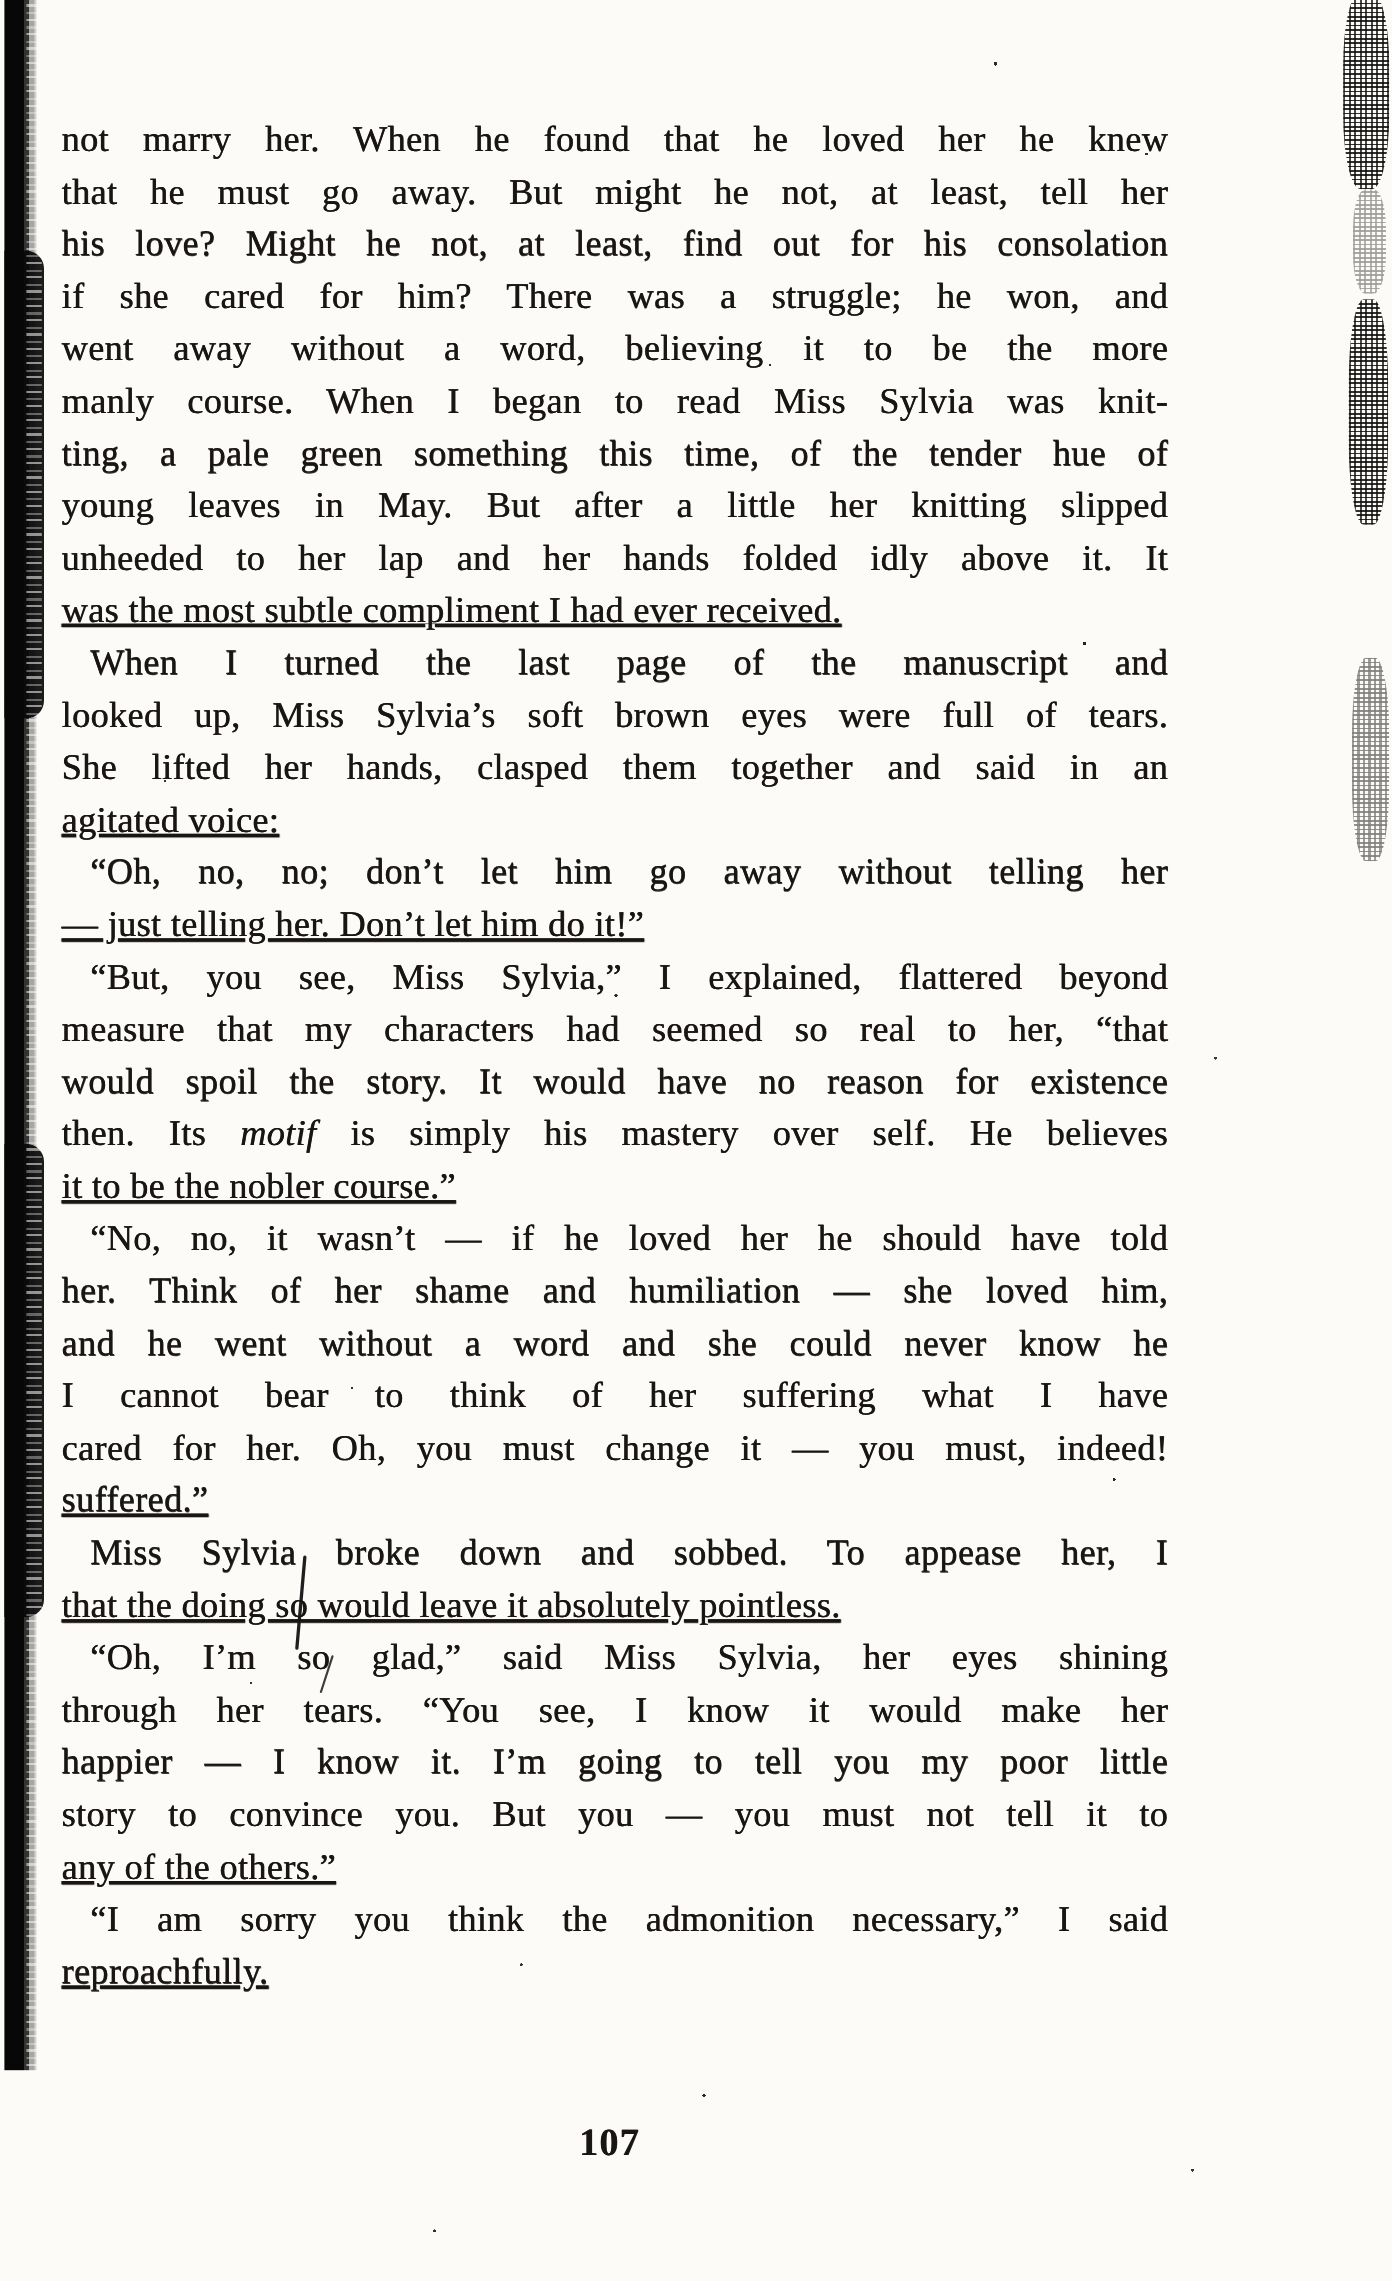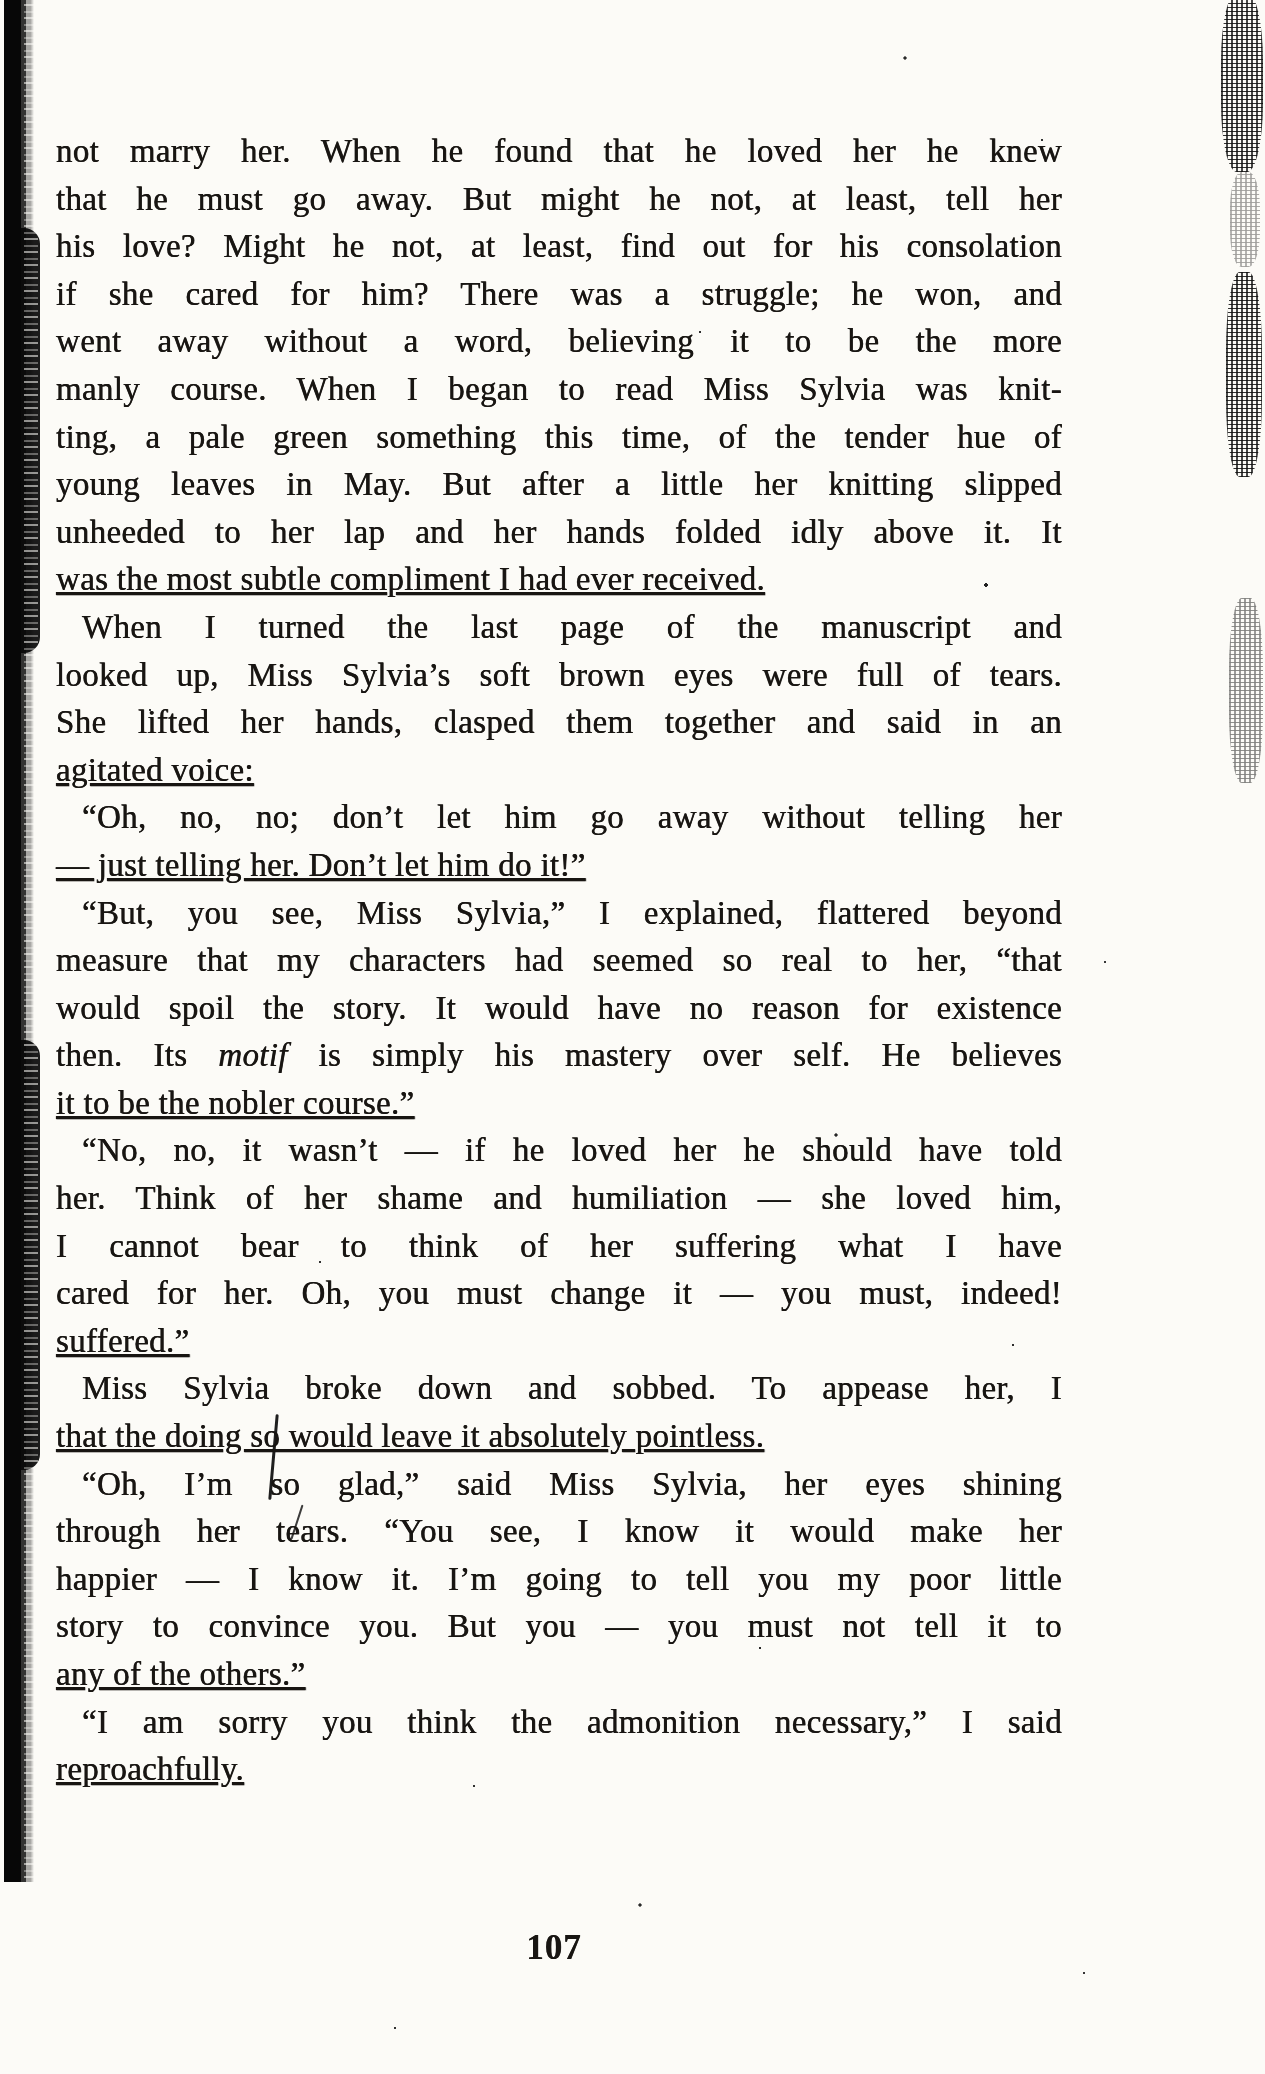--- a/index.html
+++ b/index.html
@@ -76,21 +76,21 @@
   .scratch1 {
     position: absolute; left: 272px; top: 1414px; width: 2.5px; height: 86px;
     background: rgba(12,12,12,.92); transform: rotate(5deg); border-radius: 2px;
   }
   .scratch2 {
     position: absolute; left: 296px; top: 1504px; width: 2px; height: 36px;
     background: rgba(12,12,12,.8); transform: rotate(18deg); border-radius: 2px;
   }
   
   .text-block {
-    position: absolute; left: 56px; top: 128px; width: 1006px;
+    position: absolute; left: 56px; top: 104px; width: 1006px;
     font-size: 33px;
     line-height: 47.6px;
     letter-spacing: 0.3px;
     text-shadow: 0.35px 0.35px 0.4px rgba(24,21,18,.85), -0.2px 0 0.3px rgba(24,21,18,.55);
   }
   .line { text-align: justify; text-align-last: justify; height: 47.6px; }
   .line.end { text-align-last: left; text-decoration: underline; }
   .line.indent { padding-left: 26px; }
   .line em { font-style: italic; }
   .page-number {
@@ -136,20 +136,21 @@
       <div class="line end">agitated voice:</div>
       <div class="line indent">“Oh, no, no; don’t let him go away without telling her</div>
       <div class="line end">— just telling her. Don’t let him do it!”</div>
       <div class="line indent">“But, you see, Miss Sylvia,” I explained, flattered beyond</div>
       <div class="line">measure that my characters had seemed so real to her, “that</div>
       <div class="line">would spoil the story. It would have no reason for existence</div>
       <div class="line"><span>then. Its </span><em>motif</em><span> is simply his mastery over self. He believes</span></div>
       <div class="line end">it to be the nobler course.”</div>
       <div class="line indent">“No, no, it wasn’t — if he loved her he should have told</div>
       <div class="line">her. Think of her shame and humiliation — she loved him,</div>
+      <div class="line">and he went without a word and she could never know he</div>
       <div class="line">I cannot bear to think of her suffering what I have</div>
       <div class="line">cared for her. Oh, you must change it — you must, indeed!</div>
       <div class="line end">suffered.”</div>
       <div class="line indent">Miss Sylvia broke down and sobbed. To appease her, I</div>
       <div class="line end">that the doing so would leave it absolutely pointless.</div>
       <div class="line indent">“Oh, I’m so glad,” said Miss Sylvia, her eyes shining</div>
       <div class="line">through her tears. “You see, I know it would make her</div>
       <div class="line">happier — I know it. I’m going to tell you my poor little</div>
       <div class="line">story to convince you. But you — you must not tell it to</div>
       <div class="line end">any of the others.”</div>

